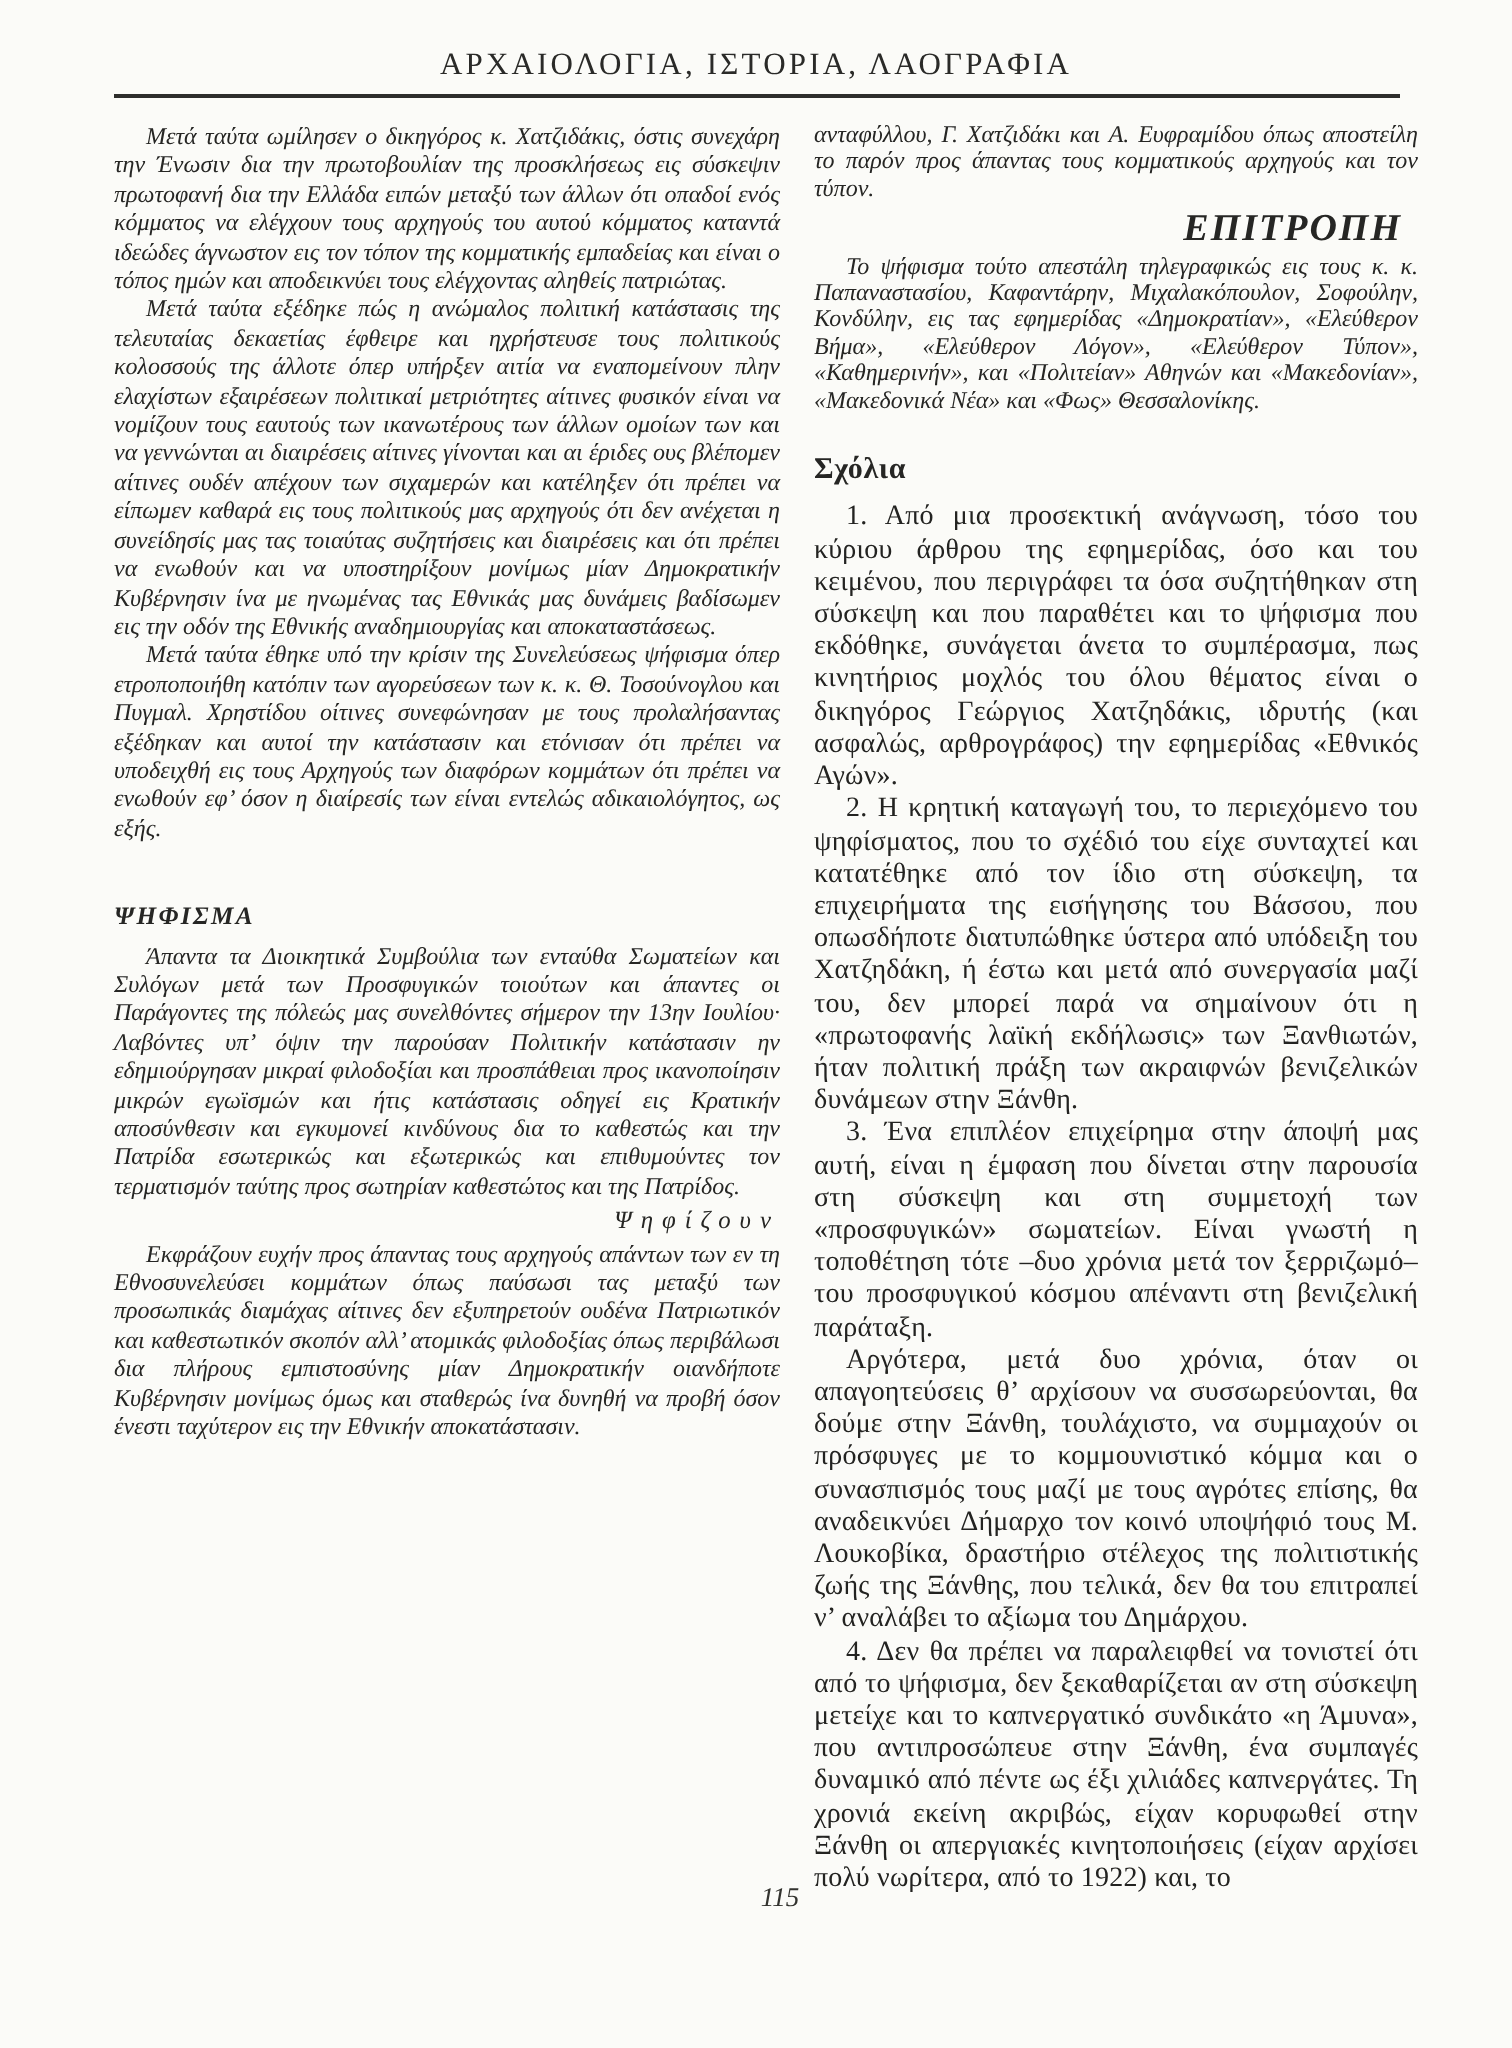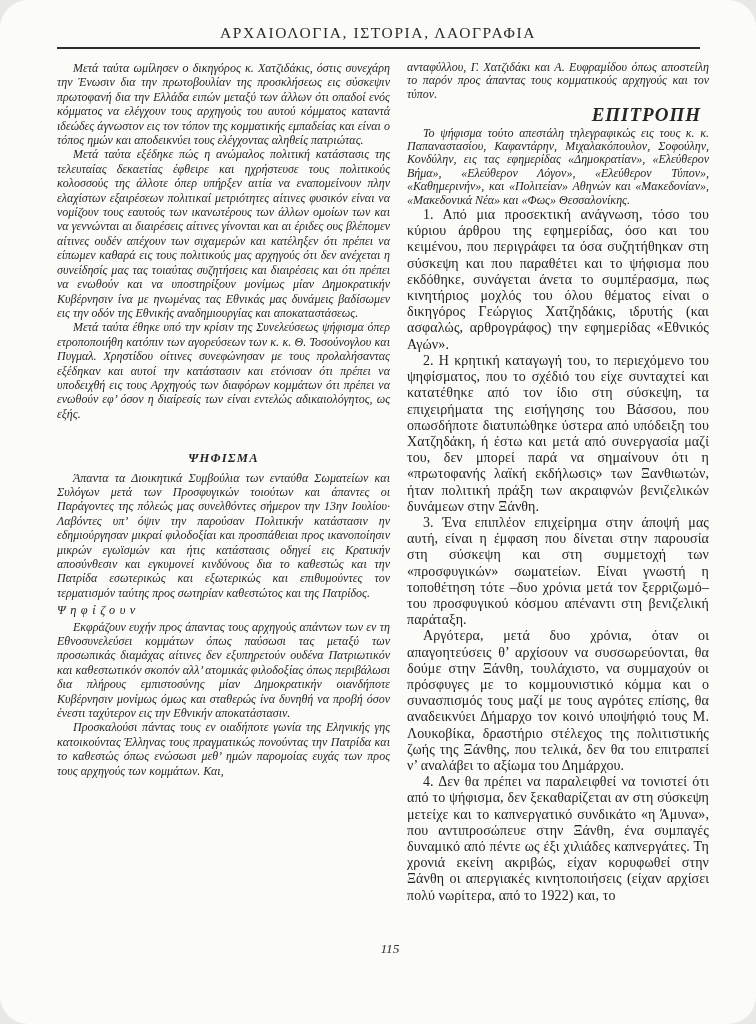--- a/index.html
+++ b/index.html
@@ -1,40 +1,40 @@
 <!DOCTYPE html>
 <html lang="el"><head>
 <meta charset="utf-8">
 <style>
   html,body{margin:0;padding:0;}
   body{background:#e8e8e6;font-family:"Liberation Serif","DejaVu Serif",serif;}
   .page{
     position:relative;width:756px;height:1024px;margin:0 auto;
-    background:#fbfbf8;color:#262624;overflow:hidden;border-radius:28px;
+    background:#fbfbf8;color:#262624;overflow:hidden;
   }
   .header-title{
     position:absolute;top:24px;left:0;width:100%;
     text-align:center;font-size:15.5px;letter-spacing:1.6px;
     font-weight:normal;color:#2a2a28;margin:0;
   }
   .header-rule{
     position:absolute;top:47px;left:57px;width:643px;height:0;
     border-top:2px solid #2e2e2c;
   }
   .col{position:absolute;top:61px;text-align:justify;}
   .col-left{left:57px;width:333px;font-style:italic;font-size:12px;line-height:14.4px;}
   .col-right{left:407px;width:302px;font-size:12px;line-height:13.4px;}
   .col p{margin:0;text-indent:16px;}
   p.no-indent{text-indent:0;}
   .res-title{
-    text-align:center;text-indent:0 !important;font-weight:600;
+    text-indent:0 !important;font-weight:600;
     letter-spacing:1.2px;margin:30px 0 5px !important;font-size:12.6px;
   }
   .vote-heading{
-    text-align:left;text-indent:0 !important;letter-spacing:4.5px;
+    text-align:right;text-indent:0 !important;letter-spacing:4.5px;
     margin:3px 0 2px !important;font-size:12.4px;font-style:italic;
   }
   .quote{font-style:italic;}
   .signature{
     text-align:right;text-indent:0 !important;font-style:italic;font-weight:600;
     letter-spacing:1px;font-size:19px;margin:7px 8px 5px 0 !important;
   }
   .comments-title{
     font-style:normal;font-weight:bold;font-size:15px;letter-spacing:.3px;
     text-indent:0 !important;text-align:left;margin:22px 0 9px !important;
@@ -58,28 +58,28 @@
 
   <div class="col col-left">
     <p>Μετά ταύτα ωμίλησεν ο δικηγόρος κ. Χατζιδάκις, όστις συνεχάρη την Ένωσιν δια την πρωτοβουλίαν της προσκλήσεως εις σύσκεψιν πρωτοφανή δια την Ελλάδα ειπών μεταξύ των άλλων ότι οπαδοί ενός κόμματος να ελέγχουν τους αρχηγούς του αυτού κόμματος καταντά ιδεώδες άγνωστον εις τον τόπον της κομματικής εμπαδείας και είναι ο τόπος ημών και αποδεικνύει τους ελέγχοντας αληθείς πατριώτας.</p>
     <p>Μετά ταύτα εξέδηκε πώς η ανώμαλος πολιτική κατάστασις της τελευταίας δεκαετίας έφθειρε και ηχρήστευσε τους πολιτικούς κολοσσούς της άλλοτε όπερ υπήρξεν αιτία να εναπομείνουν πλην ελαχίστων εξαιρέσεων πολιτικαί μετριότητες αίτινες φυσικόν είναι να νομίζουν τους εαυτούς των ικανωτέρους των άλλων ομοίων των και να γεννώνται αι διαιρέσεις αίτινες γίνονται και αι έριδες ους βλέπομεν αίτινες ουδέν απέχουν των σιχαμερών και κατέληξεν ότι πρέπει να είπωμεν καθαρά εις τους πολιτικούς μας αρχηγούς ότι δεν ανέχεται η συνείδησίς μας τας τοιαύτας συζητήσεις και διαιρέσεις και ότι πρέπει να ενωθούν και να υποστηρίξουν μονίμως μίαν Δημοκρατικήν Κυβέρνησιν ίνα με ηνωμένας τας Εθνικάς μας δυνάμεις βαδίσωμεν εις την οδόν της Εθνικής αναδημιουργίας και αποκαταστάσεως.</p>
     <p>Μετά ταύτα έθηκε υπό την κρίσιν της Συνελεύσεως ψήφισμα όπερ ετροποποιήθη κατόπιν των αγορεύσεων των κ. κ. Θ. Τοσούνογλου και Πυγμαλ. Χρηστίδου οίτινες συνεφώνησαν με τους προλαλήσαντας εξέδηκαν και αυτοί την κατάστασιν και ετόνισαν ότι πρέπει να υποδειχθή εις τους Αρχηγούς των διαφόρων κομμάτων ότι πρέπει να ενωθούν εφ’ όσον η διαίρεσίς των είναι εντελώς αδικαιολόγητος, ως εξής.</p>
 
     <p class="res-title">ΨΗΦΙΣΜΑ</p>
     <p>Άπαντα τα Διοικητικά Συμβούλια των ενταύθα Σωματείων και Συλόγων μετά των Προσφυγικών τοιούτων και άπαντες οι Παράγοντες της πόλεώς μας συνελθόντες σήμερον την 13ην Ιουλίου· Λαβόντες υπ’ όψιν την παρούσαν Πολιτικήν κατάστασιν ην εδημιούργησαν μικραί φιλοδοξίαι και προσπάθειαι προς ικανοποίησιν μικρών εγωϊσμών και ήτις κατάστασις οδηγεί εις Κρατικήν αποσύνθεσιν και εγκυμονεί κινδύνους δια το καθεστώς και την Πατρίδα εσωτερικώς και εξωτερικώς και επιθυμούντες τον τερματισμόν ταύτης προς σωτηρίαν καθεστώτος και της Πατρίδος.</p>
     <p class="vote-heading">Ψηφίζουν</p>
     <p>Εκφράζουν ευχήν προς άπαντας τους αρχηγούς απάντων των εν τη Εθνοσυνελεύσει κομμάτων όπως παύσωσι τας μεταξύ των προσωπικάς διαμάχας αίτινες δεν εξυπηρετούν ουδένα Πατριωτικόν και καθεστωτικόν σκοπόν αλλ’ ατομικάς φιλοδοξίας όπως περιβάλωσι δια πλήρους εμπιστοσύνης μίαν Δημοκρατικήν οιανδήποτε Κυβέρνησιν μονίμως όμως και σταθερώς ίνα δυνηθή να προβή όσον ένεστι ταχύτερον εις την Εθνικήν αποκατάστασιν.</p>
-    <p>Προσκαλούσι πάντας τους εν οιαδήποτε γωνία της Εληνικής γης κατοικούντας Έλληνας τους πραγματικώς πονούντας την Πατρίδα και το καθεστώς όπως ενώσωσι μεθ’ ημών παρομοίας ευχάς των προς τους αρχηγούς των κομμάτων. Και,</p>
   </div>
 
   <div class="col col-right">
     <p class="quote no-indent">ανταφύλλου, Γ. Χατζιδάκι και Α. Ευφραμίδου όπως αποστείλη το παρόν προς άπαντας τους κομματικούς αρχηγούς και τον τύπον.</p>
     <p class="signature">ΕΠΙΤΡΟΠΗ</p>
     <p class="quote">Το ψήφισμα τούτο απεστάλη τηλεγραφικώς εις τους κ. κ. Παπαναστασίου, Καφαντάρην, Μιχαλακόπουλον, Σοφούλην, Κονδύλην, εις τας εφημερίδας «Δημοκρατίαν», «Ελεύθερον Βήμα», «Ελεύθερον Λόγον», «Ελεύθερον Τύπον», «Καθημερινήν», και «Πολιτείαν» Αθηνών και «Μακεδονίαν», «Μακεδονικά Νέα» και «Φως» Θεσσαλονίκης.</p>
 
+    <p class="comments-title">Σχόλια</p>
     <p class="comment">1. Από μια προσεκτική ανάγνωση, τόσο του κύριου άρθρου της εφημερίδας, όσο και του κειμένου, που περιγράφει τα όσα συζητήθηκαν στη σύσκεψη και που παραθέτει και το ψήφισμα που εκδόθηκε, συνάγεται άνετα το συμπέρασμα, πως κινητήριος μοχλός του όλου θέματος είναι ο δικηγόρος Γεώργιος Χατζηδάκις, ιδρυτής (και ασφαλώς, αρθρογράφος) την εφημερίδας «Εθνικός Αγών».</p>
     <p class="comment">2. Η κρητική καταγωγή του, το περιεχόμενο του ψηφίσματος, που το σχέδιό του είχε συνταχτεί και κατατέθηκε από τον ίδιο στη σύσκεψη, τα επιχειρήματα της εισήγησης του Βάσσου, που οπωσδήποτε διατυπώθηκε ύστερα από υπόδειξη του Χατζηδάκη, ή έστω και μετά από συνεργασία μαζί του, δεν μπορεί παρά να σημαίνουν ότι η «πρωτοφανής λαϊκή εκδήλωσις» των Ξανθιωτών, ήταν πολιτική πράξη των ακραιφνών βενιζελικών δυνάμεων στην Ξάνθη.</p>
     <p class="comment">3. Ένα επιπλέον επιχείρημα στην άποψή μας αυτή, είναι η έμφαση που δίνεται στην παρουσία στη σύσκεψη και στη συμμετοχή των «προσφυγικών» σωματείων. Είναι γνωστή η τοποθέτηση τότε –δυο χρόνια μετά τον ξερριζωμό– του προσφυγικού κόσμου απέναντι στη βενιζελική παράταξη.</p>
     <p class="comment">Αργότερα, μετά δυο χρόνια, όταν οι απαγοητεύσεις θ’ αρχίσουν να συσσωρεύονται, θα δούμε στην Ξάνθη, τουλάχιστο, να συμμαχούν οι πρόσφυγες με το κομμουνιστικό κόμμα και ο συνασπισμός τους μαζί με τους αγρότες επίσης, θα αναδεικνύει Δήμαρχο τον κοινό υποψήφιό τους Μ. Λουκοβίκα, δραστήριο στέλεχος της πολιτιστικής ζωής της Ξάνθης, που τελικά, δεν θα του επιτραπεί ν’ αναλάβει το αξίωμα του Δημάρχου.</p>
     <p class="comment">4. Δεν θα πρέπει να παραλειφθεί να τονιστεί ότι από το ψήφισμα, δεν ξεκαθαρίζεται αν στη σύσκεψη μετείχε και το καπνεργατικό συνδικάτο «η Άμυνα», που αντιπροσώπευε στην Ξάνθη, ένα συμπαγές δυναμικό από πέντε ως έξι χιλιάδες καπνεργάτες. Τη χρονιά εκείνη ακριβώς, είχαν κορυφωθεί στην Ξάνθη οι απεργιακές κινητοποιήσεις (είχαν αρχίσει πολύ νωρίτερα, από το 1922) και, το</p>
   </div>
 
   <div class="page-number">115</div>
 </div>
 

